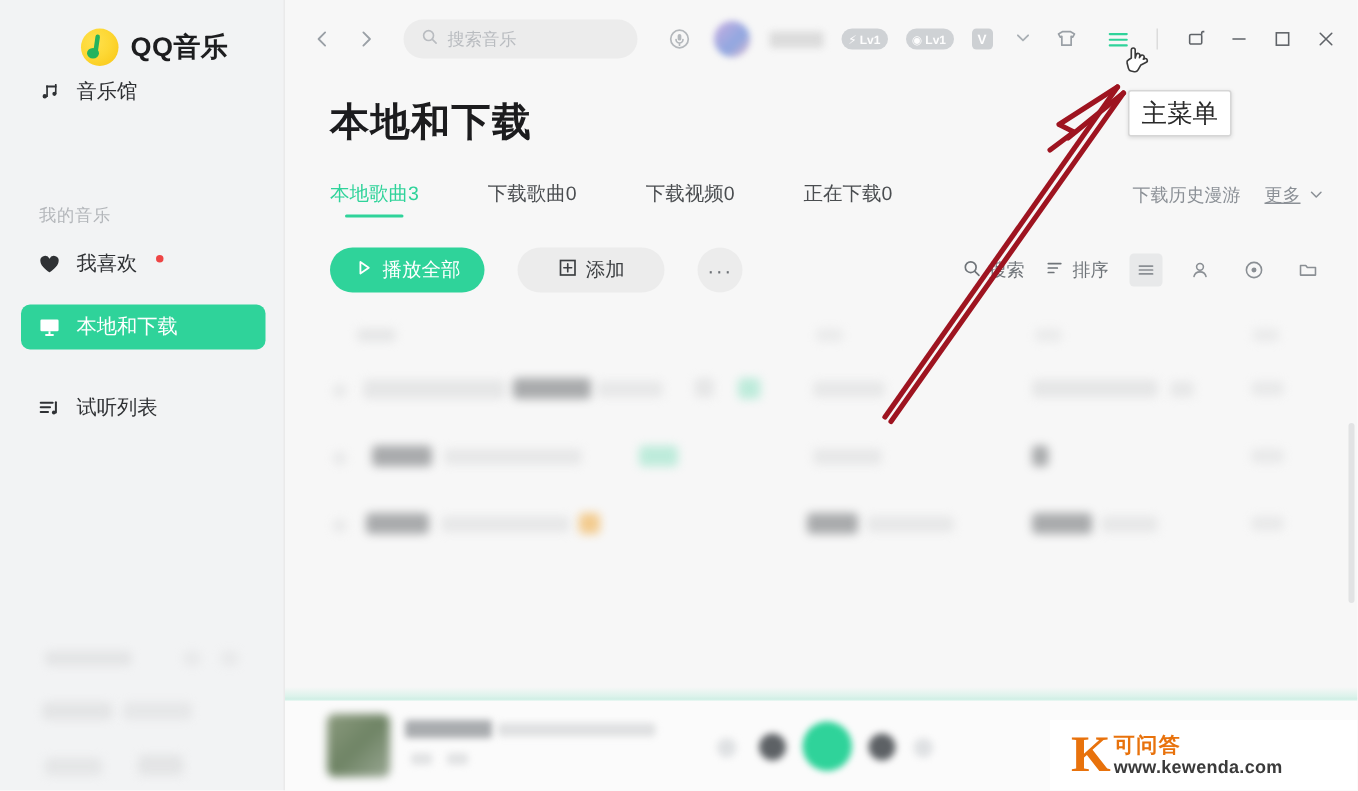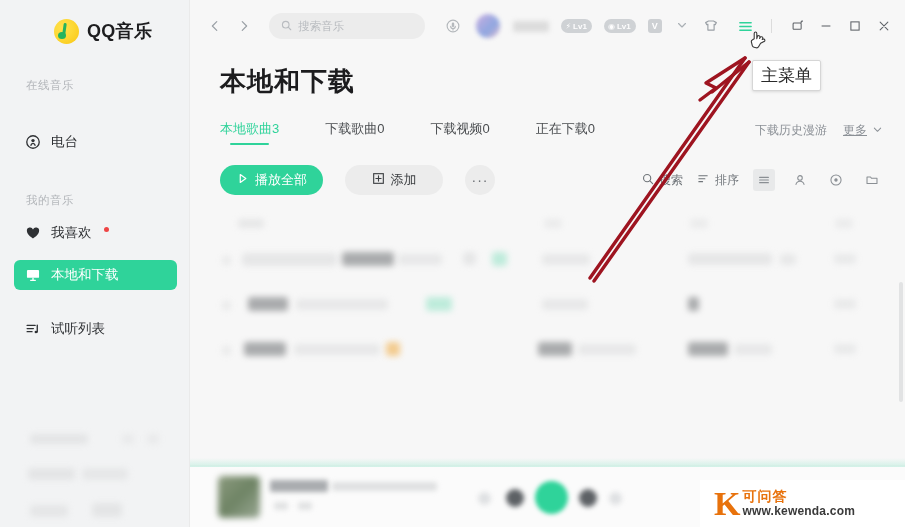--- a/index.html
+++ b/index.html
@@ -345,36 +345,35 @@
 
 <div class="app">
 
   <aside class="sidebar">
 
     <div class="logo-row">
       <div class="logo-mark"></div>
       <div class="logo-text">QQ音乐</div>
     </div>
 
-    <div class="group-label">在线音乐</div>
-
-    <div class="nav-spacer"></div>
-
-    <div class="nav-spacer"></div>
 
     <div class="nav-item">
       <span class="ic">
-        <svg width="16" height="16" viewBox="0 0 18 18" fill="none" stroke="currentColor" stroke-width="1.5">
-          <circle cx="9" cy="9" r="7"></circle>
-          <circle cx="9" cy="7.4" r="1.9" fill="currentColor" stroke="none"></circle>
-          <path d="M6.4 13.2c.5-1.8 1.4-2.6 2.6-2.6s2.1.8 2.6 2.6"></path>
+        <svg width="15" height="15" viewBox="0 0 16 16" fill="currentColor">
+          <path d="M5.2 12.4a1.6 1.6 0 1 0 0-3.2 1.6 1.6 0 0 0 0 3.2zM12 10.6a1.45 1.45 0 1 0 0-2.9 1.45 1.45 0 0 0 0 2.9z"></path>
+          <path d="M6.2 3.2h1.2v8.2H6.2zM12.4 2.2h1.15v7.2H12.4z"></path>
+          <path d="M6.2 3.2h7.35v1.5H6.2z"></path>
         </svg>
       </span>
-      <span class="nav-label">电台</span>
-    </div>
+      <span class="nav-label">音乐馆</span>
+    </div>
+    <div class="nav-spacer"></div>
+
+    <div class="nav-spacer"></div>
+
 
     <div class="group-label second">我的音乐</div>
 
     <div class="nav-item">
       <span class="ic">
         <svg width="16" height="16" viewBox="0 0 18 18" fill="currentColor">
           <path d="M9 15.3S2.1 11.2 2.1 6.6A3.6 3.6 0 0 1 9 5a3.6 3.6 0 0 1 6.9 1.6c0 4.6-6.9 8.7-6.9 8.7z"></path>
         </svg>
       </span>
       <span class="nav-label">我喜欢</span>

